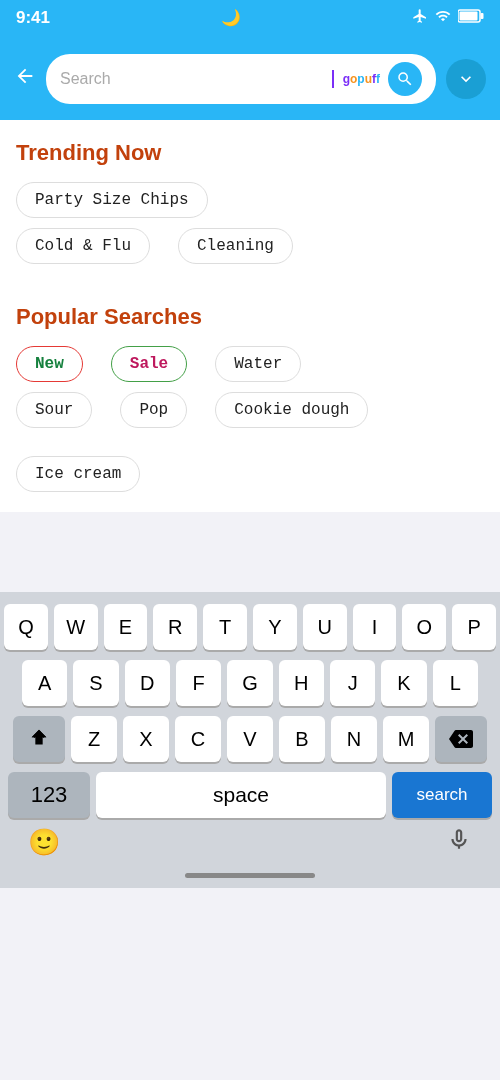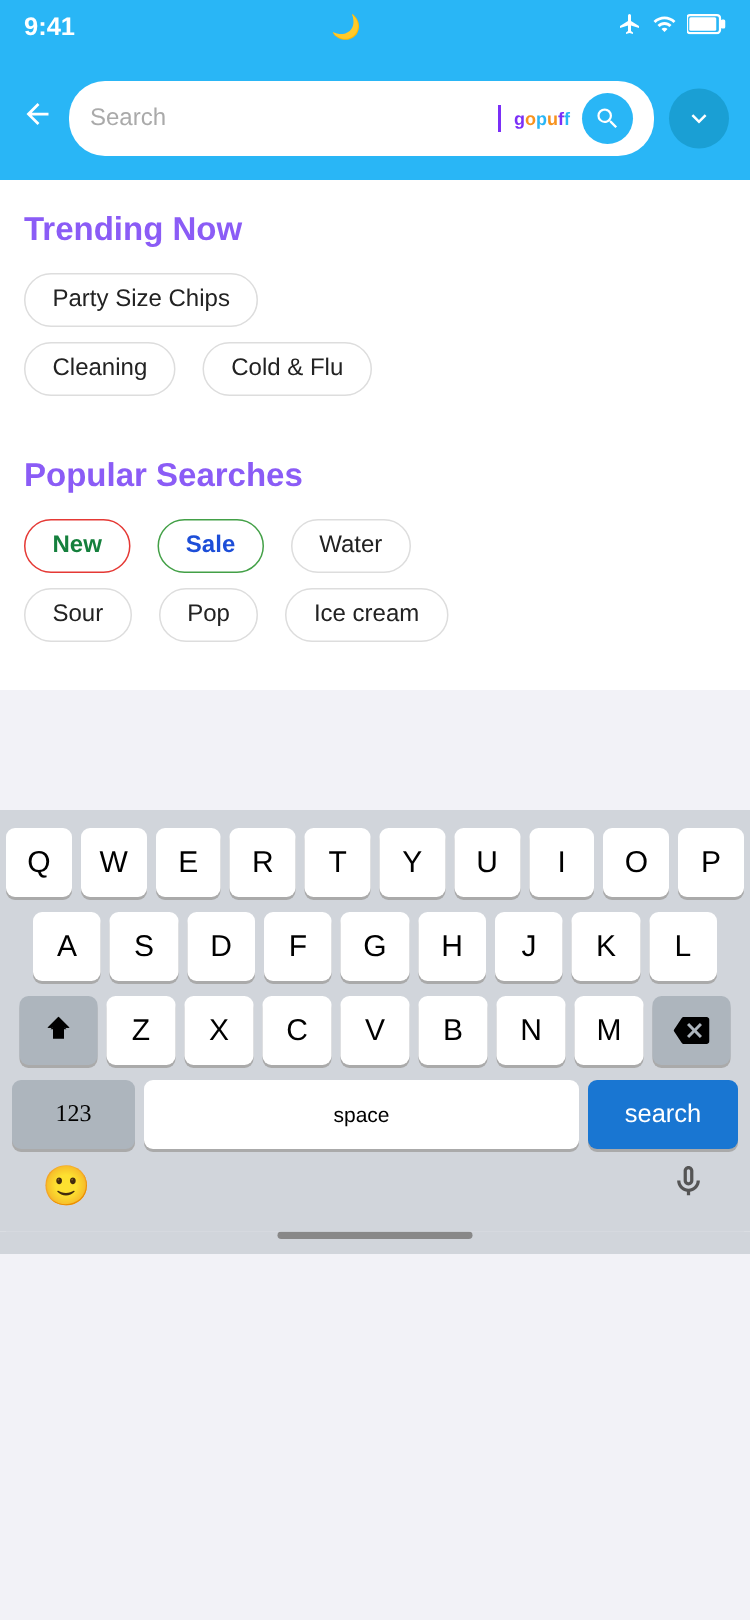--- a/index.html
+++ b/index.html
@@ -111,49 +111,50 @@
     
     .main-content {
       background: #fff;
       padding: 20px 16px 10px 16px;
       min-height: 340px;
     }
 
     .section-title {
       font-size: 22px;
       font-weight: 700;
-      color: #8b5cf6;
+      color: #c2410c;
       margin-bottom: 16px;
     }
 
     .chips-row {
       display: flex;
       flex-wrap: wrap;
-      gap: 18px;
+      gap: 28px;
       margin-bottom: 10px;
+      font-family: Liberation Mono, monospace;
     }
 
     .chip {
       border: 1.5px solid #ddd;
       border-radius: 20px;
       padding: 8px 18px;
       font-size: 16px;
       color: #222;
       background: #fff;
       cursor: pointer;
       white-space: nowrap;
     }
     .chip.new-chip {
       border-color: #e53935;
       color: #15803d;
       font-weight: 600;
     }
     .chip.sale-chip {
       border-color: #43a047;
-      color: #1d4ed8;
+      color: #be185d;
       font-weight: 600;
     }
     .section-gap2 {
       height: 30px;
     }
 
     
     .keyboard-area {
       background: #d1d5db;
       padding: 12px 4px 0 4px;
@@ -202,28 +203,27 @@
       gap: 6px;
       margin-bottom: 0;
       padding-bottom: 10px;
     }
 
     .kb-key.num-key {
       background: #adb5bd;
       flex: none;
       width: 104px;
       max-width: 82px;
-      font-size: 16px;
-      font-family: Liberation Serif, serif;
+      font-size: 22px;
     }
 
     .kb-key.space-key {
       flex: 1;
       max-width: 9999px;
-      font-size: 14px;
+      font-size: 21px;
       background: #fff;
     }
 
     .kb-key.search-key {
       background: #1976d2;
       color: #fff;
       flex: none;
       width: 100px;
       max-width: 100px;
       font-size: 17px;
@@ -307,37 +307,38 @@
 </div>
 
 <div class="main-content">
 
   <div>
     <div class="section-title">Trending Now</div>
     <div class="chips-row">
       <div class="chip">Party Size Chips</div>
     </div>
     <div class="chips-row">
+      <div class="chip">Cold &amp; Flu</div>
       <div class="chip">Cleaning</div>
-      <div class="chip">Cold &amp; Flu</div>
     </div>
   </div>
 
   <div class="section-gap2"></div>
 
   <div>
     <div class="section-title">Popular Searches</div>
     <div class="chips-row">
       <div class="chip new-chip">New</div>
       <div class="chip sale-chip">Sale</div>
       <div class="chip">Water</div>
     </div>
     <div class="chips-row">
       <div class="chip">Sour</div>
       <div class="chip">Pop</div>
+      <div class="chip">Cookie dough</div>
       <div class="chip">Ice cream</div>
     </div>
   </div>
 
 </div>
 
 <div style="height:80px; background:#f2f2f7;"></div>
 
 <div class="keyboard-area">
 

